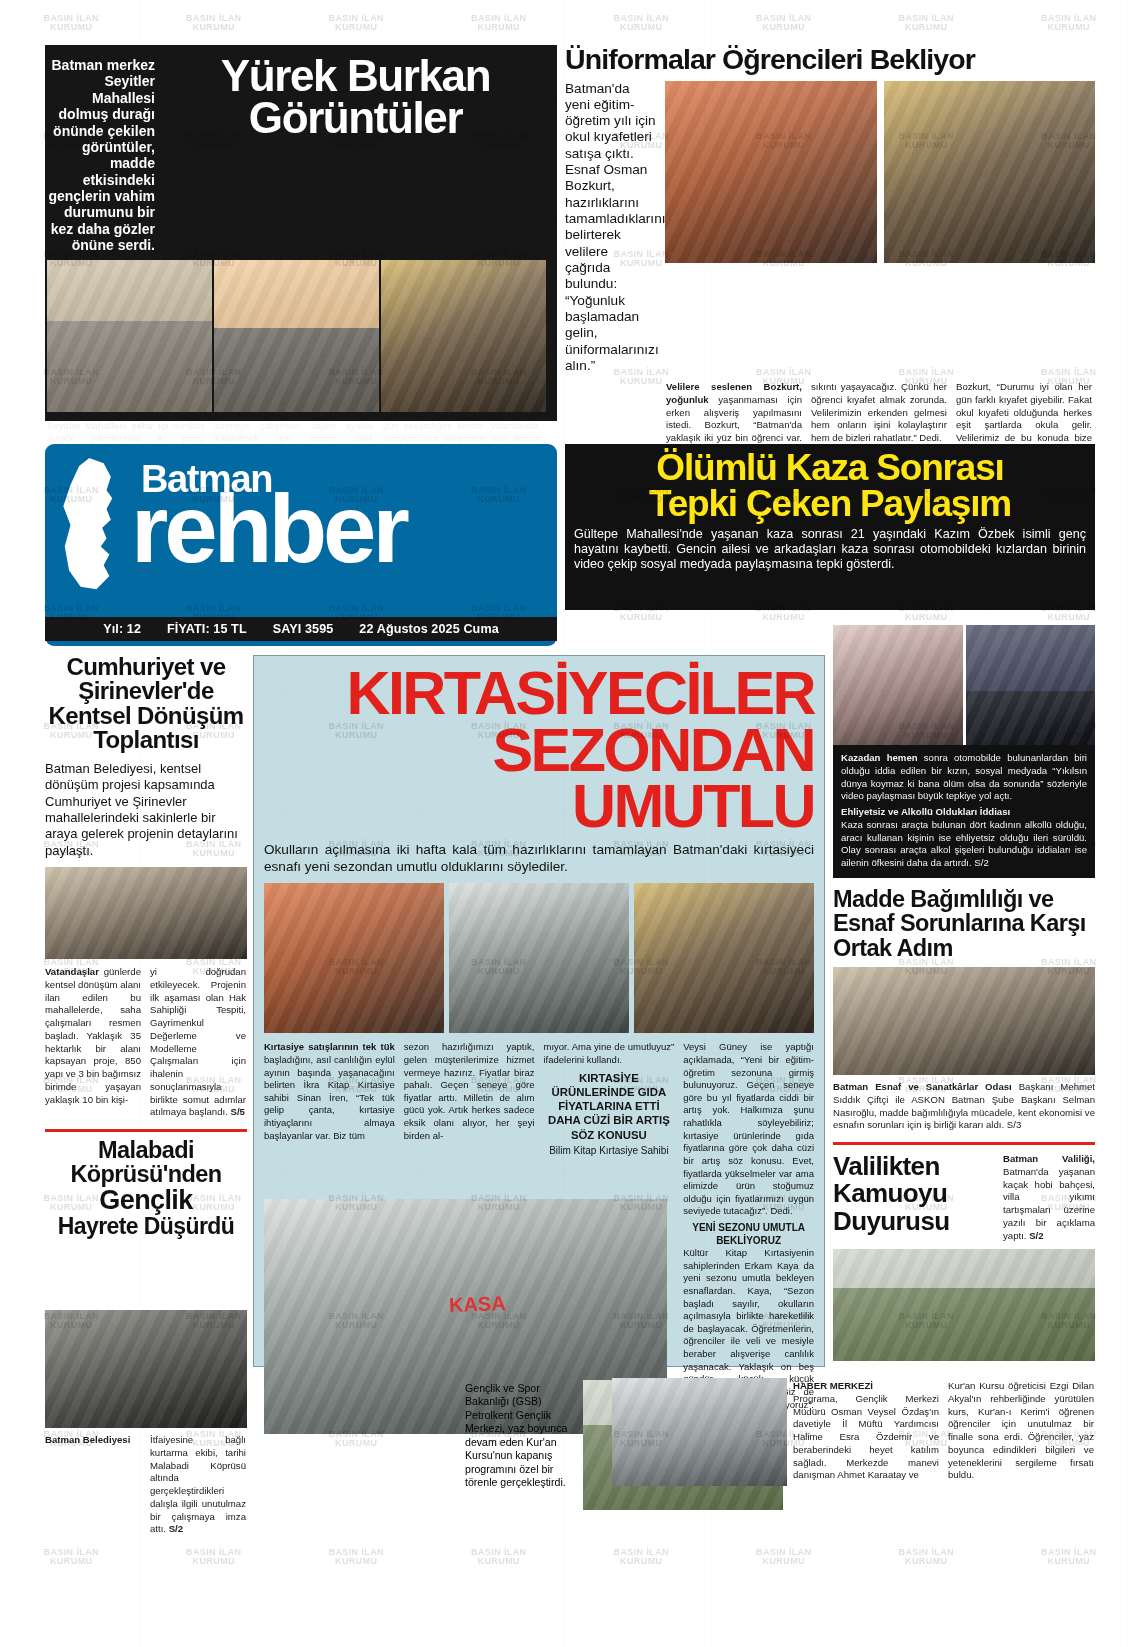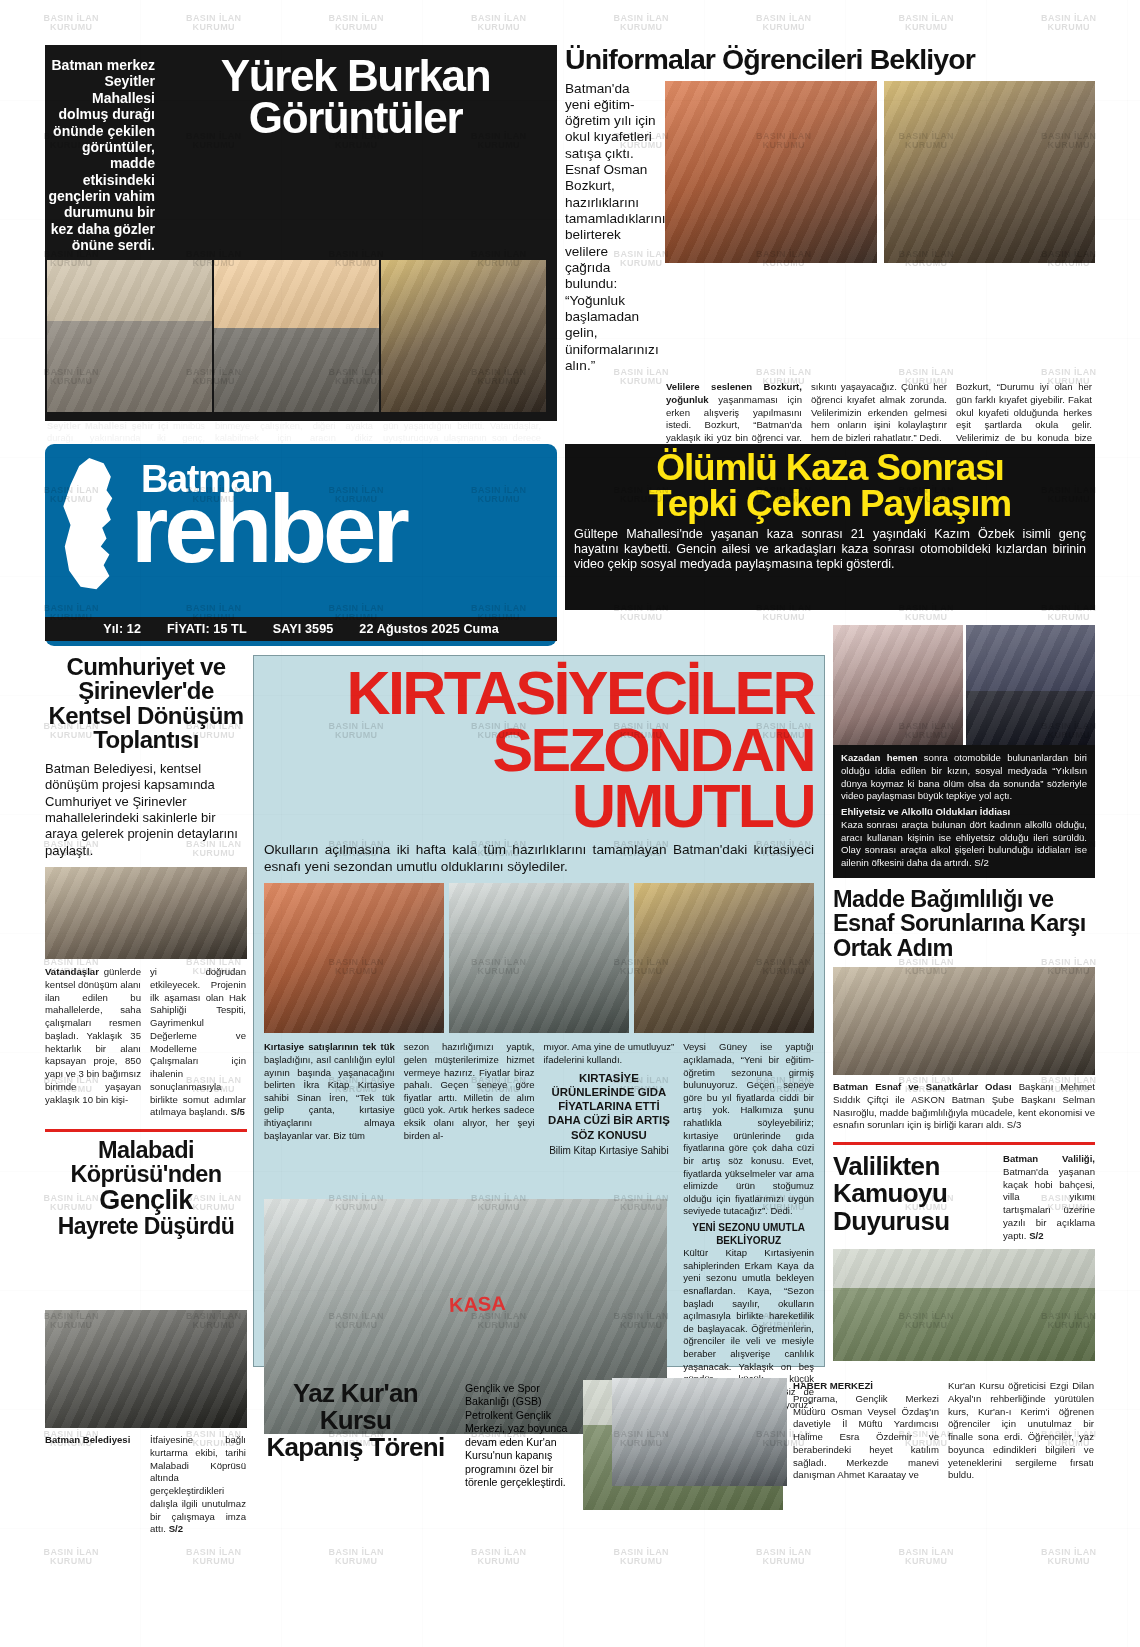--- a/index.html
+++ b/index.html
@@ -401,27 +401,20 @@
       </div>
       <div style="width:92px;" class="body-text">
         <b>Batman Valiliği,</b><span> Batman'da yaşanan kaçak hobi bahçesi, villa yıkımı tartışmaları üzerine yazılı bir açıklama yaptı.</span>
         <b>S/2</b>
       </div>
     </div>
     <div class="rc-photo2 ph ph-grass"></div>
   </div>
 
   <div class="bottom">
-    <div class="bt-left">
-      <div class="bt-title">
-        <div>Yaz Kur'an</div>
-        <div>Kursu</div>
-        <div>Kapanış Töreni</div>
-      </div>
-    </div>
     <div class="bt-lead">Gençlik ve Spor Bakanlığı (GSB) Petrolkent Gençlik Merkezi, yaz boyunca devam eden Kur'an Kursu'nun kapanış programını özel bir törenle gerçekleştirdi.</div>
     <div class="bt-photo ph ph-grass"></div>
     <div class="bt-right">
       <div style="display:flex;gap:9px;">
         <div class="body-text" style="width:146px;">
           <b style="display:block">HABER MERKEZİ</b>
           <span>Programa, Gençlik Merkezi Müdürü Osman Veysel Özdaş'ın davetiyle İl Müftü Yardımcısı Halime Esra Özdemir ve beraberindeki heyet katılım sağladı. Merkezde manevi danışman Ahmet Karaatay ve</span>
         </div>
         <div class="body-text" style="width:146px;">
           <span>Kur'an Kursu öğreticisi Ezgi Dilan Akyal'ın rehberliğinde yürütülen kurs, Kur'an-ı Kerim'i öğrenen öğrenciler için unutulmaz bir finalle sona erdi. Öğrenciler, yaz boyunca edindikleri bilgileri ve yeteneklerini sergileme fırsatı buldu.</span>

